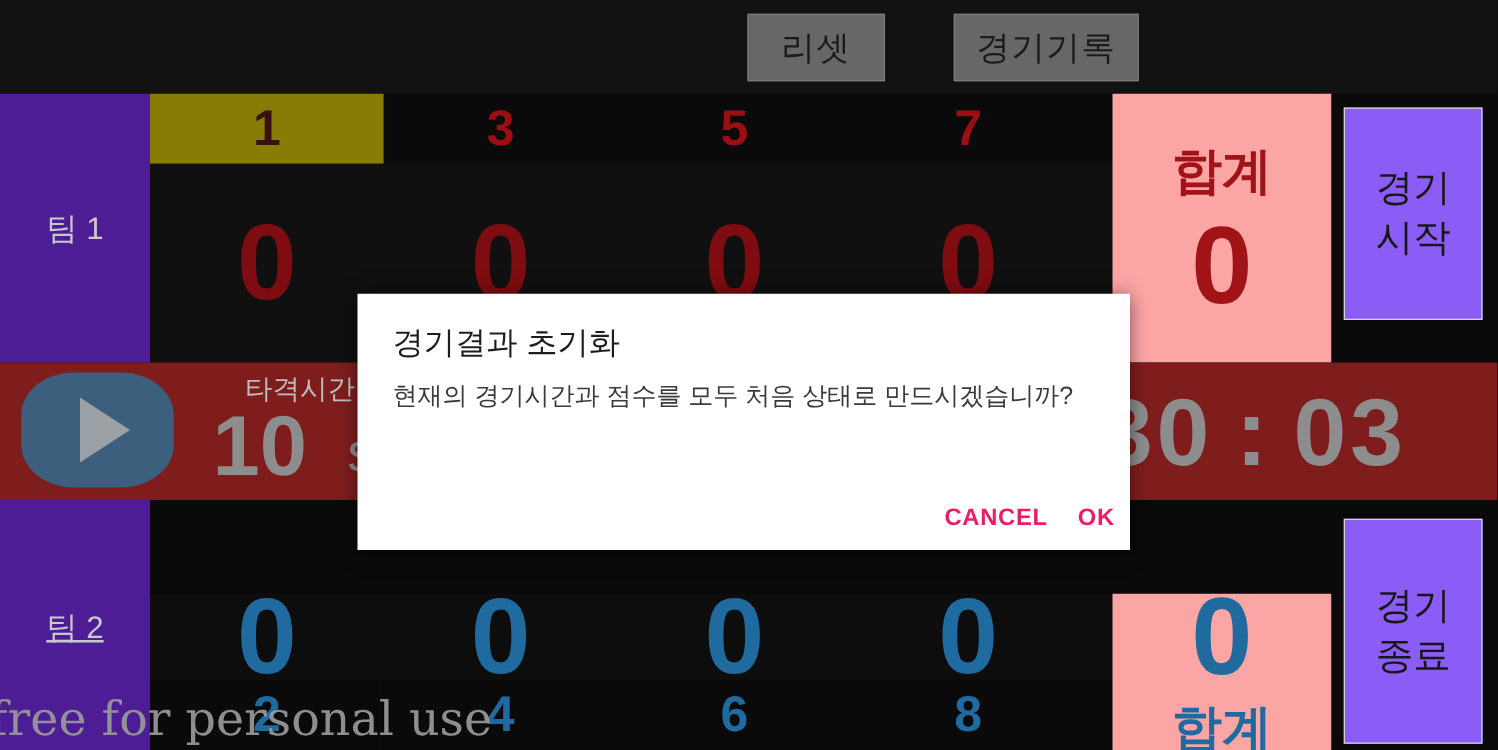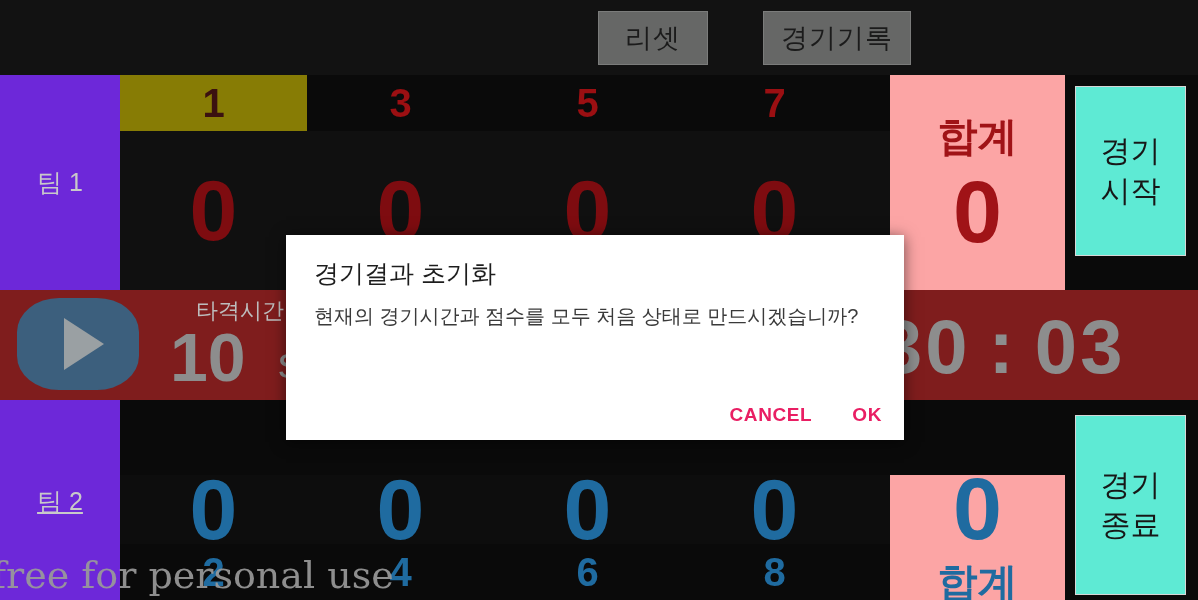--- a/index.html
+++ b/index.html
@@ -44,30 +44,30 @@
     background:#cfe6dc;
     display:flex; flex-direction:column; justify-content:center; gap:2px;
     padding:2px 2px;
   }
   .floppy .label i { display:block; height:2px; background:#3f8a72; }
 
   
   .board { position:absolute; left:0; top:75px; width:1198px; height:525px; }
 
   .sidecol {
-    position:absolute; left:0; width:120px; background:#6d28d9;
+    position:absolute; left:0; width:120px; background:#4c1d95;
     display:flex; align-items:center; justify-content:center;
     color:#c9c9c9; font-size:25px;
   }
   #side-team1 { top:0;   height:215px; }
   #side-team2 { top:320px; height:213px;text-decoration:underline; }
 
   .btncol {
     position:absolute; left:1075px; width:111px;
-    background:#5eead4; border:1px solid #d6d6d6;
+    background:#8b5cf6; border:1px solid #d6d6d6;
     display:flex; flex-direction:column; align-items:center; justify-content:center;
     color:#171717; font-size:30px; line-height:1.32;
   }
   #btn-start { top:11px;  height:170px; }
   #btn-end   { top:340px; height:180px; }
 
   
   .inn-top, .inn-bot {
     position:absolute; left:120px; width:935px; height:56px;
     display:flex;
@@ -160,22 +160,22 @@
   }
   .dlg-title {
     position:absolute; left:28px; top:22px;
     font-size:25px; color:#1d1d1d;
   }
   .dlg-msg {
     position:absolute; left:28px; top:68px; right:24px;
     font-size:20px; color:#3a3a3a;
   }
   .dlg-actions {
-    position:absolute; right:22px; bottom:14px;
-    display:flex; align-items:flex-end; gap:40px;
+    position:absolute; right:12px; bottom:14px;
+    display:flex; align-items:flex-end; gap:24px;
   }
   .dlg-btn {
     font-size:19px; font-weight:bold; color:#e91e63;
     letter-spacing:.6px; cursor:pointer; background:none; border:none;
     font-family:"Liberation Sans", sans-serif;
   }
 </style>
 </head>
 <body>
 

